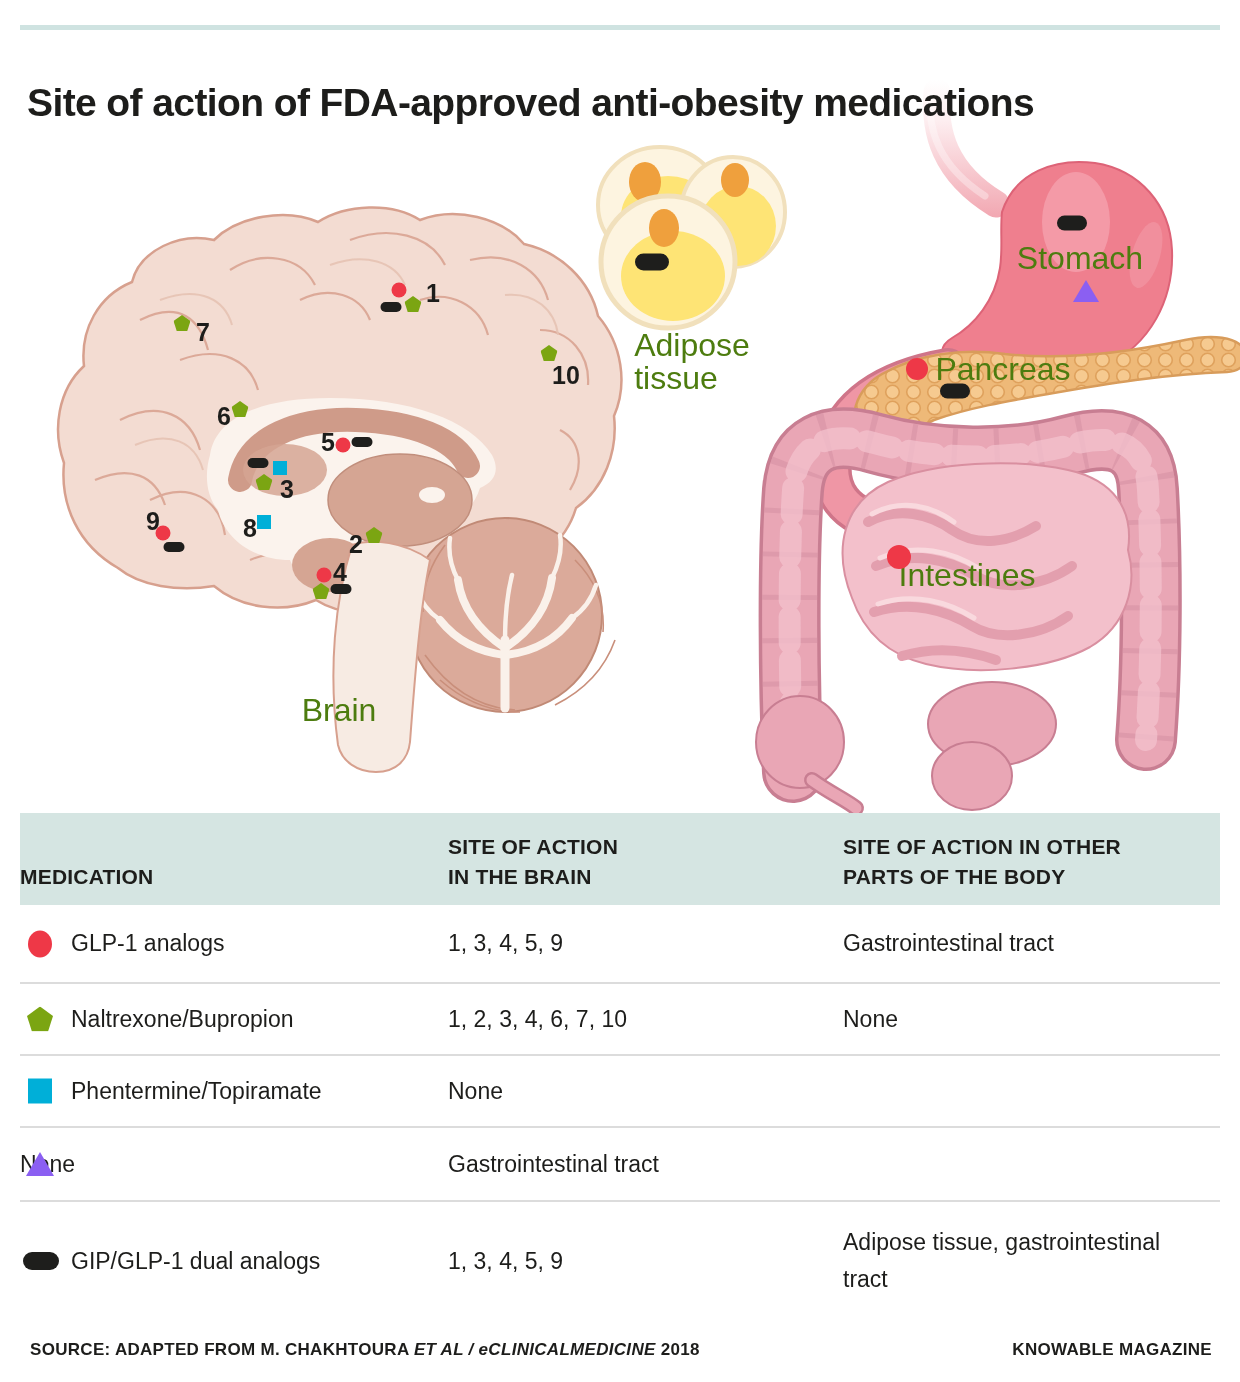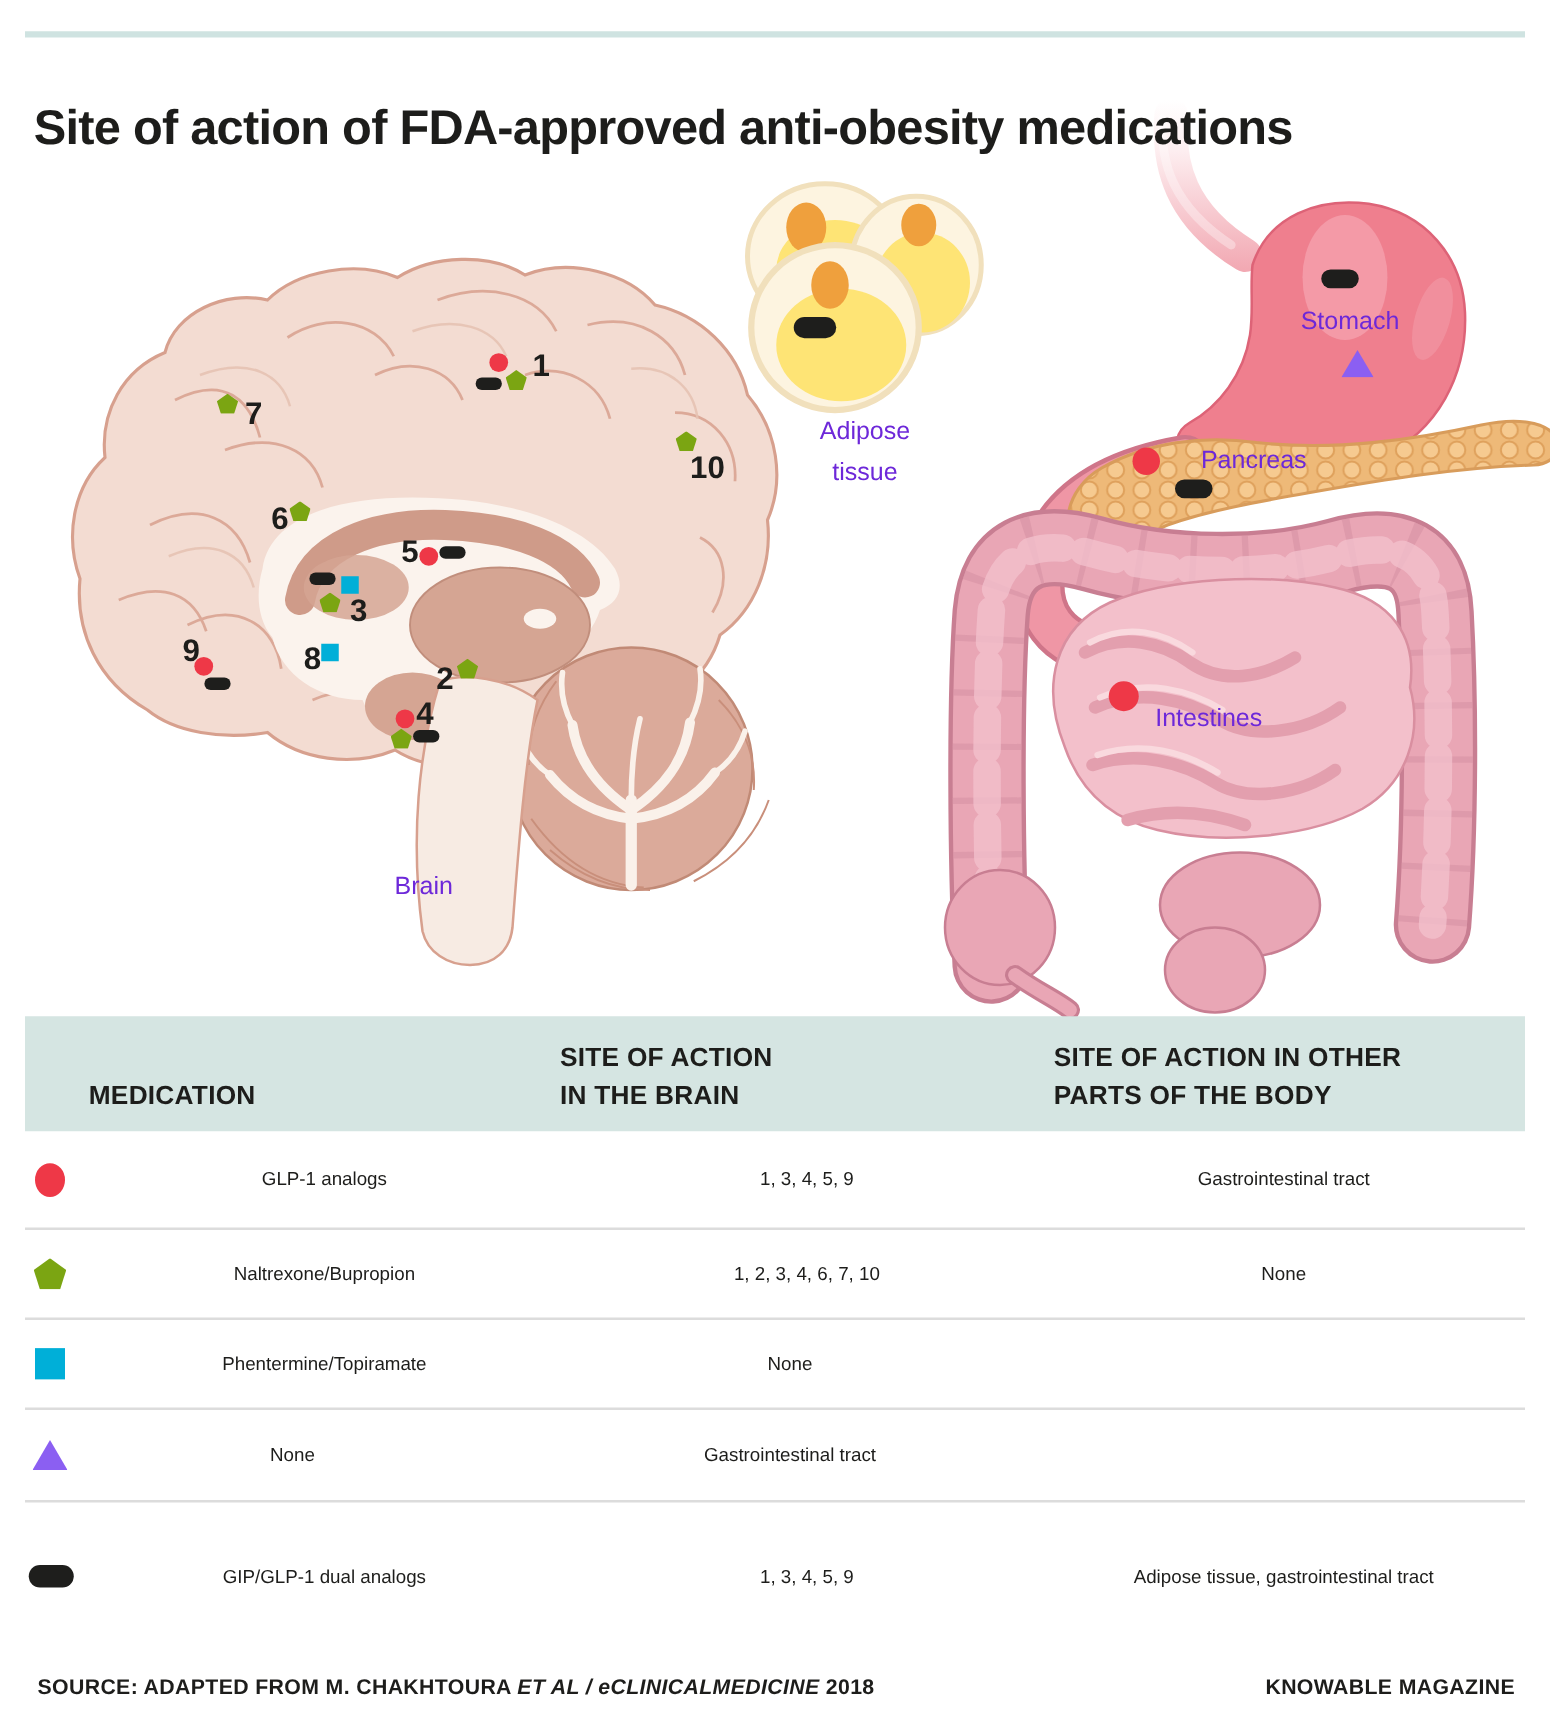--- a/index.html
+++ b/index.html
@@ -3,44 +3,44 @@
 <meta charset="utf-8">
 <style>
   html,body{margin:0;padding:0;background:#fff;}
   .page{position:relative;width:1240px;height:1382px;background:#ffffff;overflow:hidden;
         font-family:"Liberation Sans", sans-serif;color:#1d1d1b;}
   .accent-bar{position:absolute;left:20px;top:25px;width:1200px;height:5px;background:#cfe3e1;}
   .title{position:absolute;left:27px;top:54px;max-width:1020px;font-size:39px;line-height:46px;
          font-weight:700;letter-spacing:-0.6px;color:#1d1d1b;z-index:3;}
   .art{position:absolute;left:0;top:0;width:1240px;height:1382px;z-index:1;}
   
-  .fig-label{position:absolute;transform:translate(-50%,-50%);font-size:20px;line-height:33px;
-             color:#6d28d9;z-index:4;white-space:nowrap;text-align:center;}
+  .fig-label{position:absolute;transform:translate(-50%,-50%);font-size:32px;line-height:33px;
+             color:#4d7c0f;z-index:4;white-space:nowrap;text-align:left;}
   
   .mk{position:absolute;transform:translate(-50%,-50%);z-index:5;display:block;}
   .mk-circle{width:15px;height:15px;border-radius:50%;background:#ee3847;}
   .mk-circle.big{width:24px;height:24px;}
   .mk-circle.med{width:22px;height:22px;}
   .mk-pent{width:17px;height:16px;background:#7ba512;
            clip-path:polygon(50% 0%,100% 38%,81% 100%,19% 100%,0% 38%);}
   .mk-sq{width:14px;height:14px;background:#00afd8;}
   .mk-pill{width:21px;height:10px;border-radius:6px;background:#1e1e1c;}
   .mk-pill.big{width:34px;height:17px;border-radius:10px;}
   .mk-pill.med{width:30px;height:15px;border-radius:9px;}
   .mk-tri{width:26px;height:22px;background:#8b5ff2;
           clip-path:polygon(50% 0%,100% 100%,0% 100%);}
   .mk-num{font-size:25px;font-weight:700;color:#1d1d1b;transform:translate(-50%,-50%);}
   
   .table{position:absolute;left:20px;top:813px;width:1200px;z-index:6;}
   .thead{display:grid;grid-template-columns:428px 395px 1fr;align-items:end;height:92px;
          background:#d5e5e2;padding-bottom:13px;box-sizing:border-box;}
   .th{font-size:21px;font-weight:700;line-height:30px;letter-spacing:.2px;}
-  .th.c1{padding-left:51px;}
+  .th.c1{}
   .trow{position:relative;display:grid;grid-template-columns:428px 395px 1fr;align-items:center;
-        border-bottom:2px solid #dcdcdc;font-size:15px;text-align:center;}
+        border-bottom:2px solid #dcdcdc;font-size:23px;}
   .trow:last-child{border-bottom:none;}
   .r1{height:77px;} .r2{height:70px;} .r3{height:70px;} .r4{height:72px;} .r5{height:118px;}
   .cell.c1{padding-left:51px;}
   .cell.c3{max-width:368px;line-height:37px;}
   .row-icon{position:absolute;top:50%;transform:translateY(-50%);}
   .ic-red-circle{left:8px;width:24px;height:27px;border-radius:50%;background:#ee3847;}
   .ic-green-pentagon{left:7px;width:26px;height:25px;background:#7ba512;
       clip-path:polygon(50% 0%,100% 38%,81% 100%,19% 100%,0% 38%);}
   .ic-blue-square{left:8px;width:24px;height:25px;background:#00afd8;}
   .ic-purple-triangle{left:6px;width:28px;height:24px;background:#8b5ff2;

